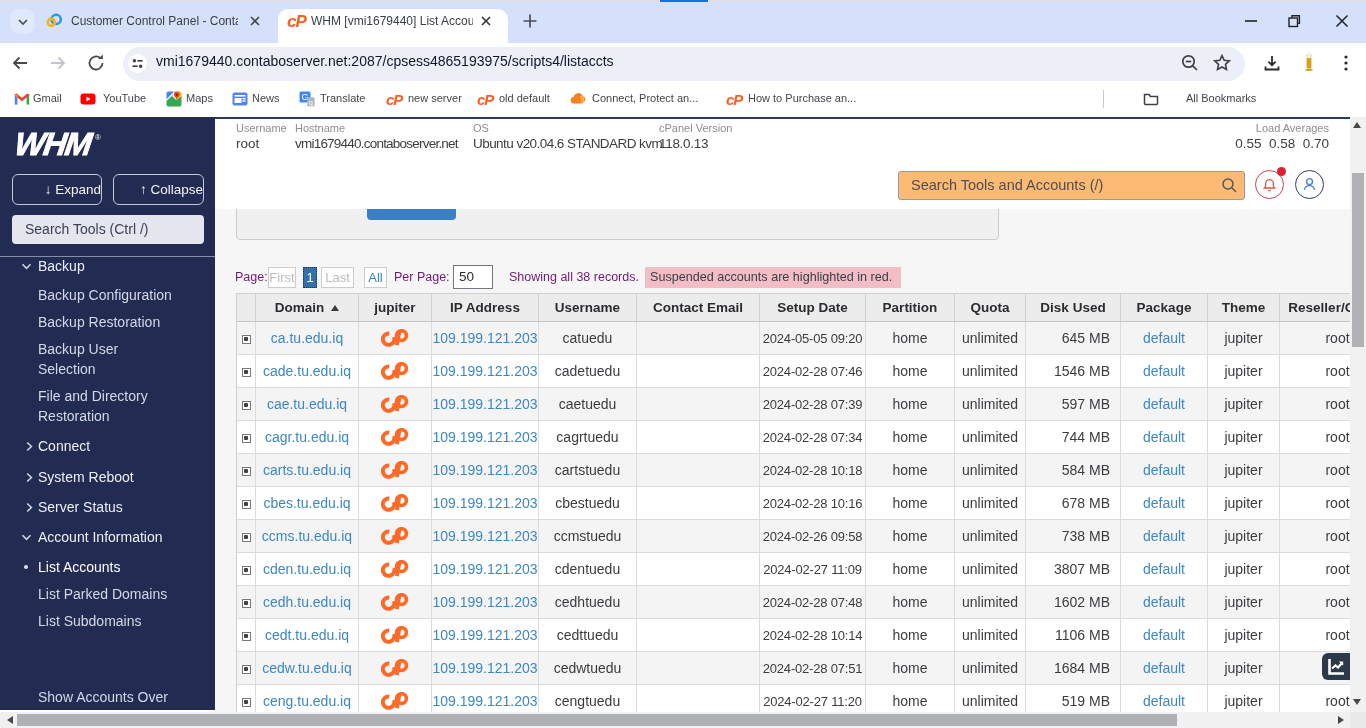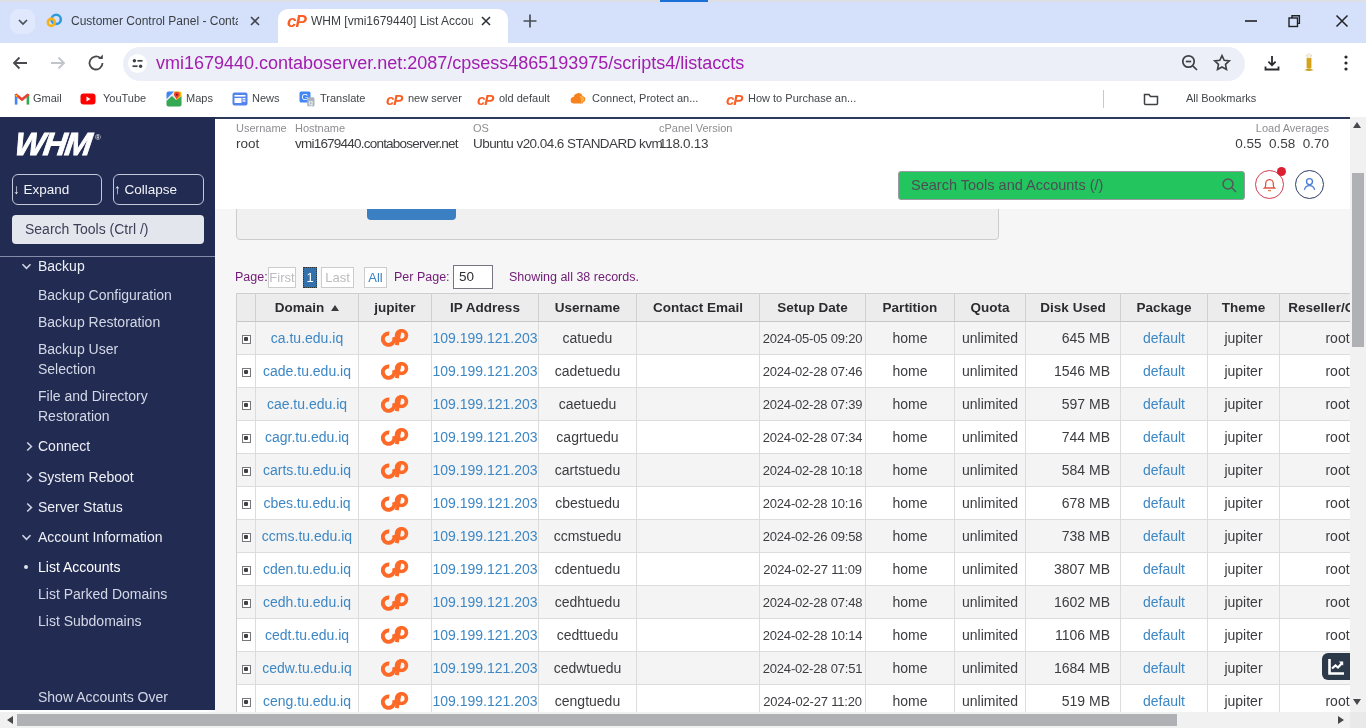--- a/index.html
+++ b/index.html
@@ -9,37 +9,37 @@
 
 #tabstrip{position:absolute;left:0;top:0;width:1366px;height:43px;background:#d5e1fb}
 #topline{position:absolute;left:0;top:0;width:1366px;height:2px;background:#dcdfe5}
 #topblue{position:absolute;top:0;width:48px;height:2px;background:#1b6fd6}
 #tabsearch{position:absolute;left:10px;top:9px;width:25px;height:25px;border-radius:9px;background:#dfe8fc;color:#4a4e55}
 #tab2{position:absolute;left:278px;top:9px;width:230px;height:34px;background:#fff;border-radius:10px 10px 0 0}
 .tabttl{position:absolute;top:9px;font-size:12px;color:#3b3f44;white-space:nowrap;overflow:hidden}
 .tabx{position:absolute;top:13px;width:16px;height:16px;color:#43464c}
 #toolbar{position:absolute;left:0;top:43px;width:1366px;height:41px;background:#fff}
 #omnibox{position:absolute;left:123px;top:47px;width:1122px;height:34px;border-radius:17px;background:#eceff8}
-#url{position:absolute;left:156px;top:53px;font-size:18px;color:#a21caf;letter-spacing:0}
+#url{position:absolute;left:156px;top:53px;font-size:14px;color:#0f172a;letter-spacing:0}
 #bookbar{position:absolute;left:0;top:84px;width:1366px;height:33px;background:#fff}
 .bk{position:absolute;top:92px;font-size:11px;color:#43464a;white-space:nowrap}
 .bki{position:absolute;top:91px;width:16px;height:16px}
 
 #pagebg{position:absolute;left:215px;top:117px;width:1135px;height:611px;background:#f6f6f7}
 #whmhead{position:absolute;left:215px;top:117px;width:1135px;height:92px;background:#fff}
 .hlab{position:absolute;top:122px;font-size:11px;color:#8d8d92}
 .hval{position:absolute;top:136px;font-size:13.5px;color:#3e3e42}
-#hsearch{position:absolute;left:898px;top:171px;width:347px;height:29px;border:1px solid #9a9aa2;border-radius:3px;background:#22c55e}
+#hsearch{position:absolute;left:898px;top:171px;width:347px;height:29px;border:1px solid #9a9aa2;border-radius:3px;background:#fdba74}
 #hsearch span{position:absolute;left:12px;top:5px;font-size:14.5px;color:#4d4e55}
 .circ{position:absolute;width:29px;height:29px;border-radius:50%;background:#fff}
 
 #sidebar{position:absolute;left:0;top:117px;width:215px;height:593px;background:#222b52;overflow:hidden}
 #whmlogo{position:absolute;left:15px;top:14px;color:#fff;font-style:italic;font-weight:bold;font-size:32px;line-height:27px;letter-spacing:-1.5px;transform:skewX(-8deg);-webkit-text-stroke:0.9px #fff}
 
-.sbtn{position:absolute;top:57px;height:31px;border:1px solid #c3c9d9;border-radius:6px;color:#f2f4f9;font-size:13.5px;text-align:left;line-height:29px}
+.sbtn{position:absolute;top:57px;height:31px;border:1px solid #c3c9d9;border-radius:6px;color:#f2f4f9;font-size:13.5px;text-align:right;line-height:29px}
 #ssearch{position:absolute;left:12px;top:98px;width:192px;height:29px;background:#e4e6ee;border-radius:4px;color:#3c3f55;font-size:14px;line-height:29px;padding-left:13px}
 #sdiv{position:absolute;left:0;top:139px;width:215px;height:1px;background:#848caa}
 .mi{position:absolute;left:38px;width:165px;font-size:14px;line-height:20px}
 .mi.top{color:#edeff6}
 .mi.sub{color:#d3d8e6}
 .mi.act{color:#fff}
 .chev{position:absolute;top:5px}
 .blt{position:absolute;left:-14px;top:8px;width:4px;height:4px;border-radius:50%;background:#dde1ec}
 
 #content{position:absolute;left:215px;top:209px;width:1135px;height:503px;overflow:hidden}
@@ -277,20 +277,21 @@
 <div id="formbox"></div>
 <div id="bluebtn"></div>
 <div class="pg" style="left:20px">Page:</div>
 <div class="pbtn" style="left:53px;width:28px;color:#bcbcc0">First</div>
 <div class="pbtn" style="left:88px;width:14px;background:#3271ab;border:1px dotted #30302f;color:#fff">1</div>
 <div class="pbtn" style="left:106px;width:33px;color:#bcbcc0">Last</div>
 <div class="pbtn" style="left:149px;width:23px;color:#3c81c2">All</div>
 <div class="pg" style="left:179px">Per Page:</div>
 <div id="pinput">50</div>
 <div class="pg" style="left:294px">Showing all 38 records.</div>
+<div id="pink">Suspended accounts are highlighted in red.</div>
 <table id="tbl">
 <colgroup>
           <col style="width:19px">
           <col style="width:103px">
           <col style="width:73px">
           <col style="width:107px">
           <col style="width:98px">
           <col style="width:123px">
           <col style="width:106px">
           <col style="width:89px">

